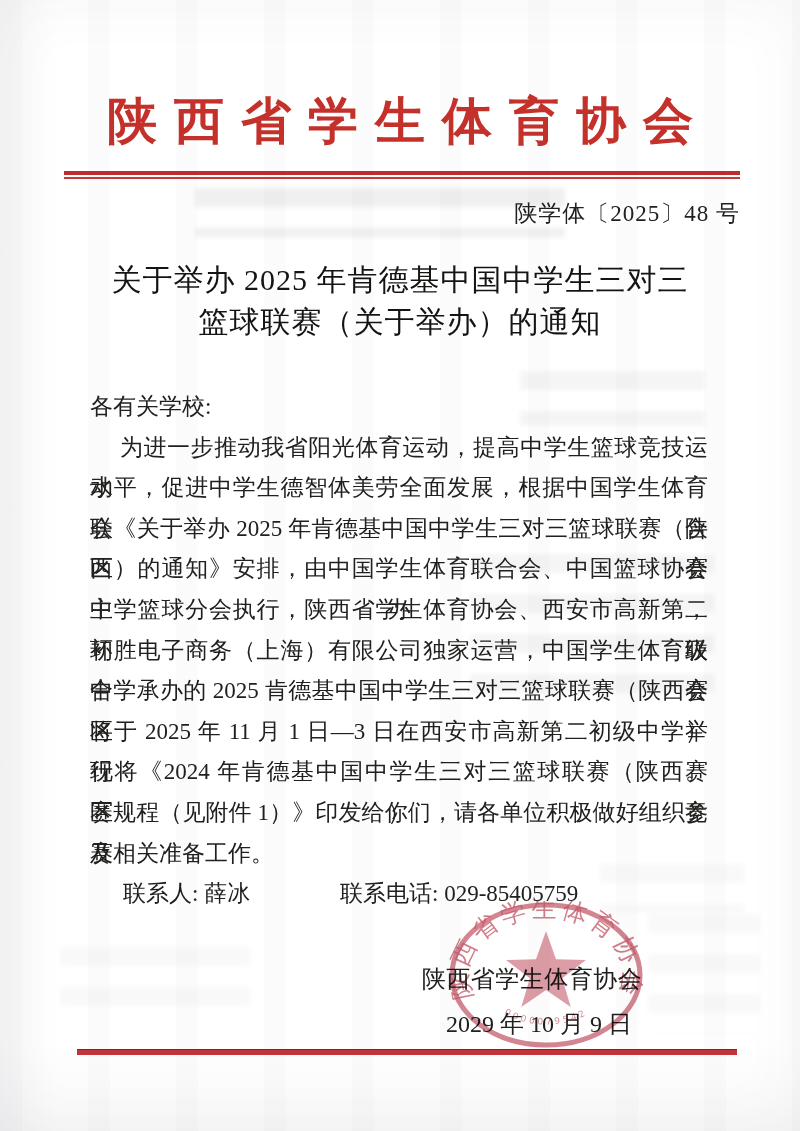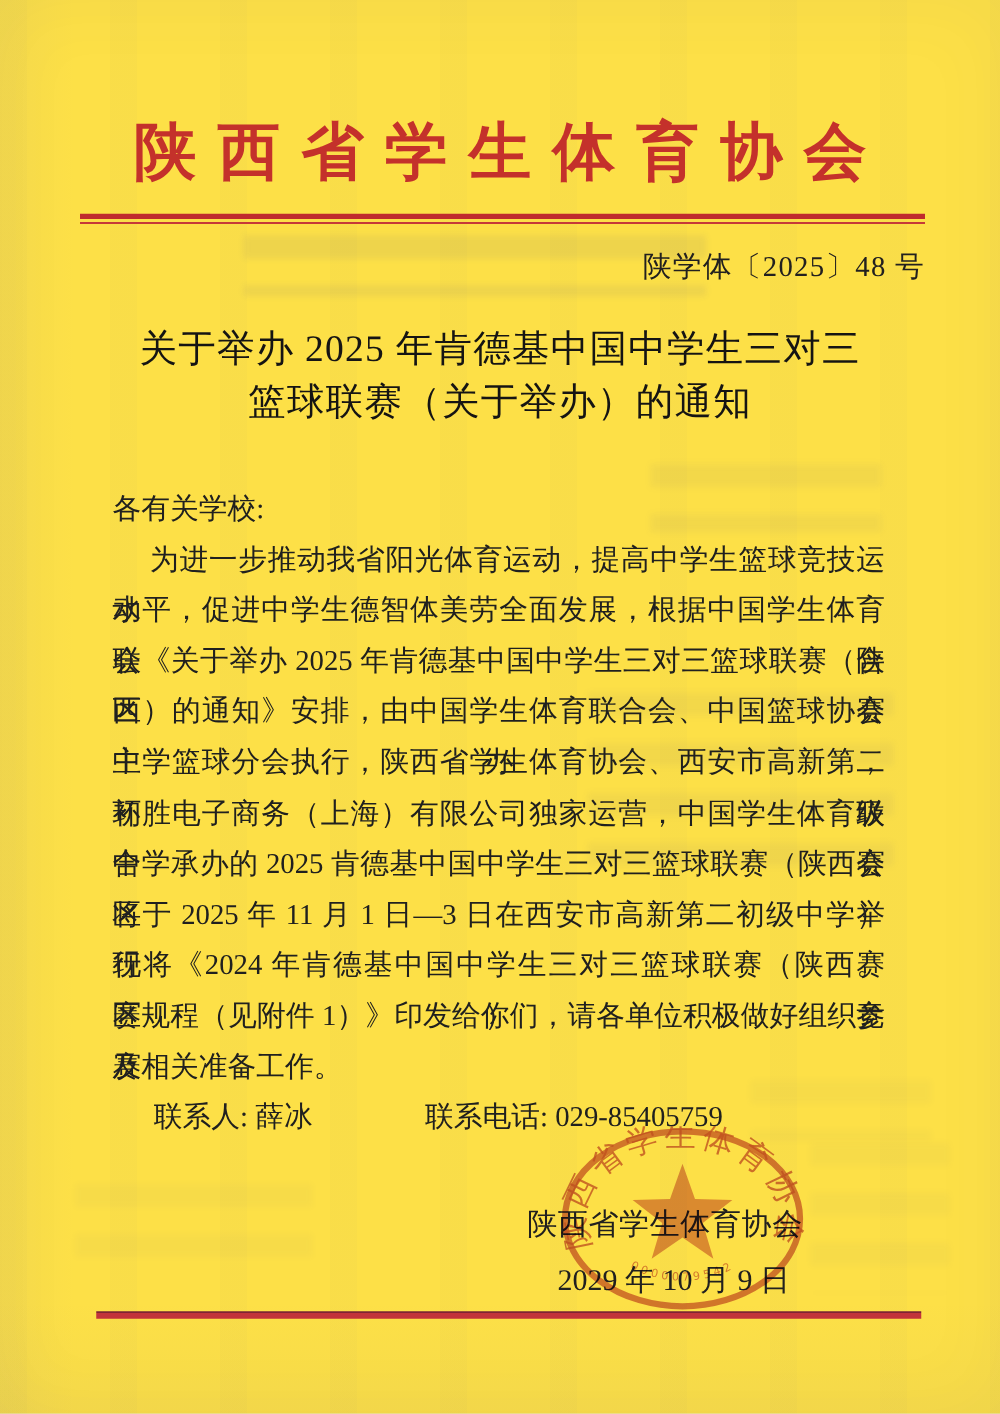--- a/index.html
+++ b/index.html
@@ -1,20 +1,20 @@
 <!DOCTYPE html>
 <html><head>
 <meta charset="utf-8">
 <style>
   html, body { margin: 0; padding: 0; background: #e8e8e6; }
   .page {
     position: relative;
     width: 800px; height: 1131px;
     margin: 0 auto;
-    background: #fde047;
+    background: #ffffff;
     overflow: hidden;
     font-family: "Liberation Serif", "DejaVu Serif", serif;
     color: #1c1c1c;
     box-shadow: inset 0 0 60px rgba(90,90,95,0.06);
   }
   
   .texture {
     position: absolute; inset: 0; z-index: 0; pointer-events: none;
     background:
       repeating-linear-gradient(90deg, rgba(120,122,130,0.028) 0 22px, rgba(0,0,0,0) 22px 88px),

